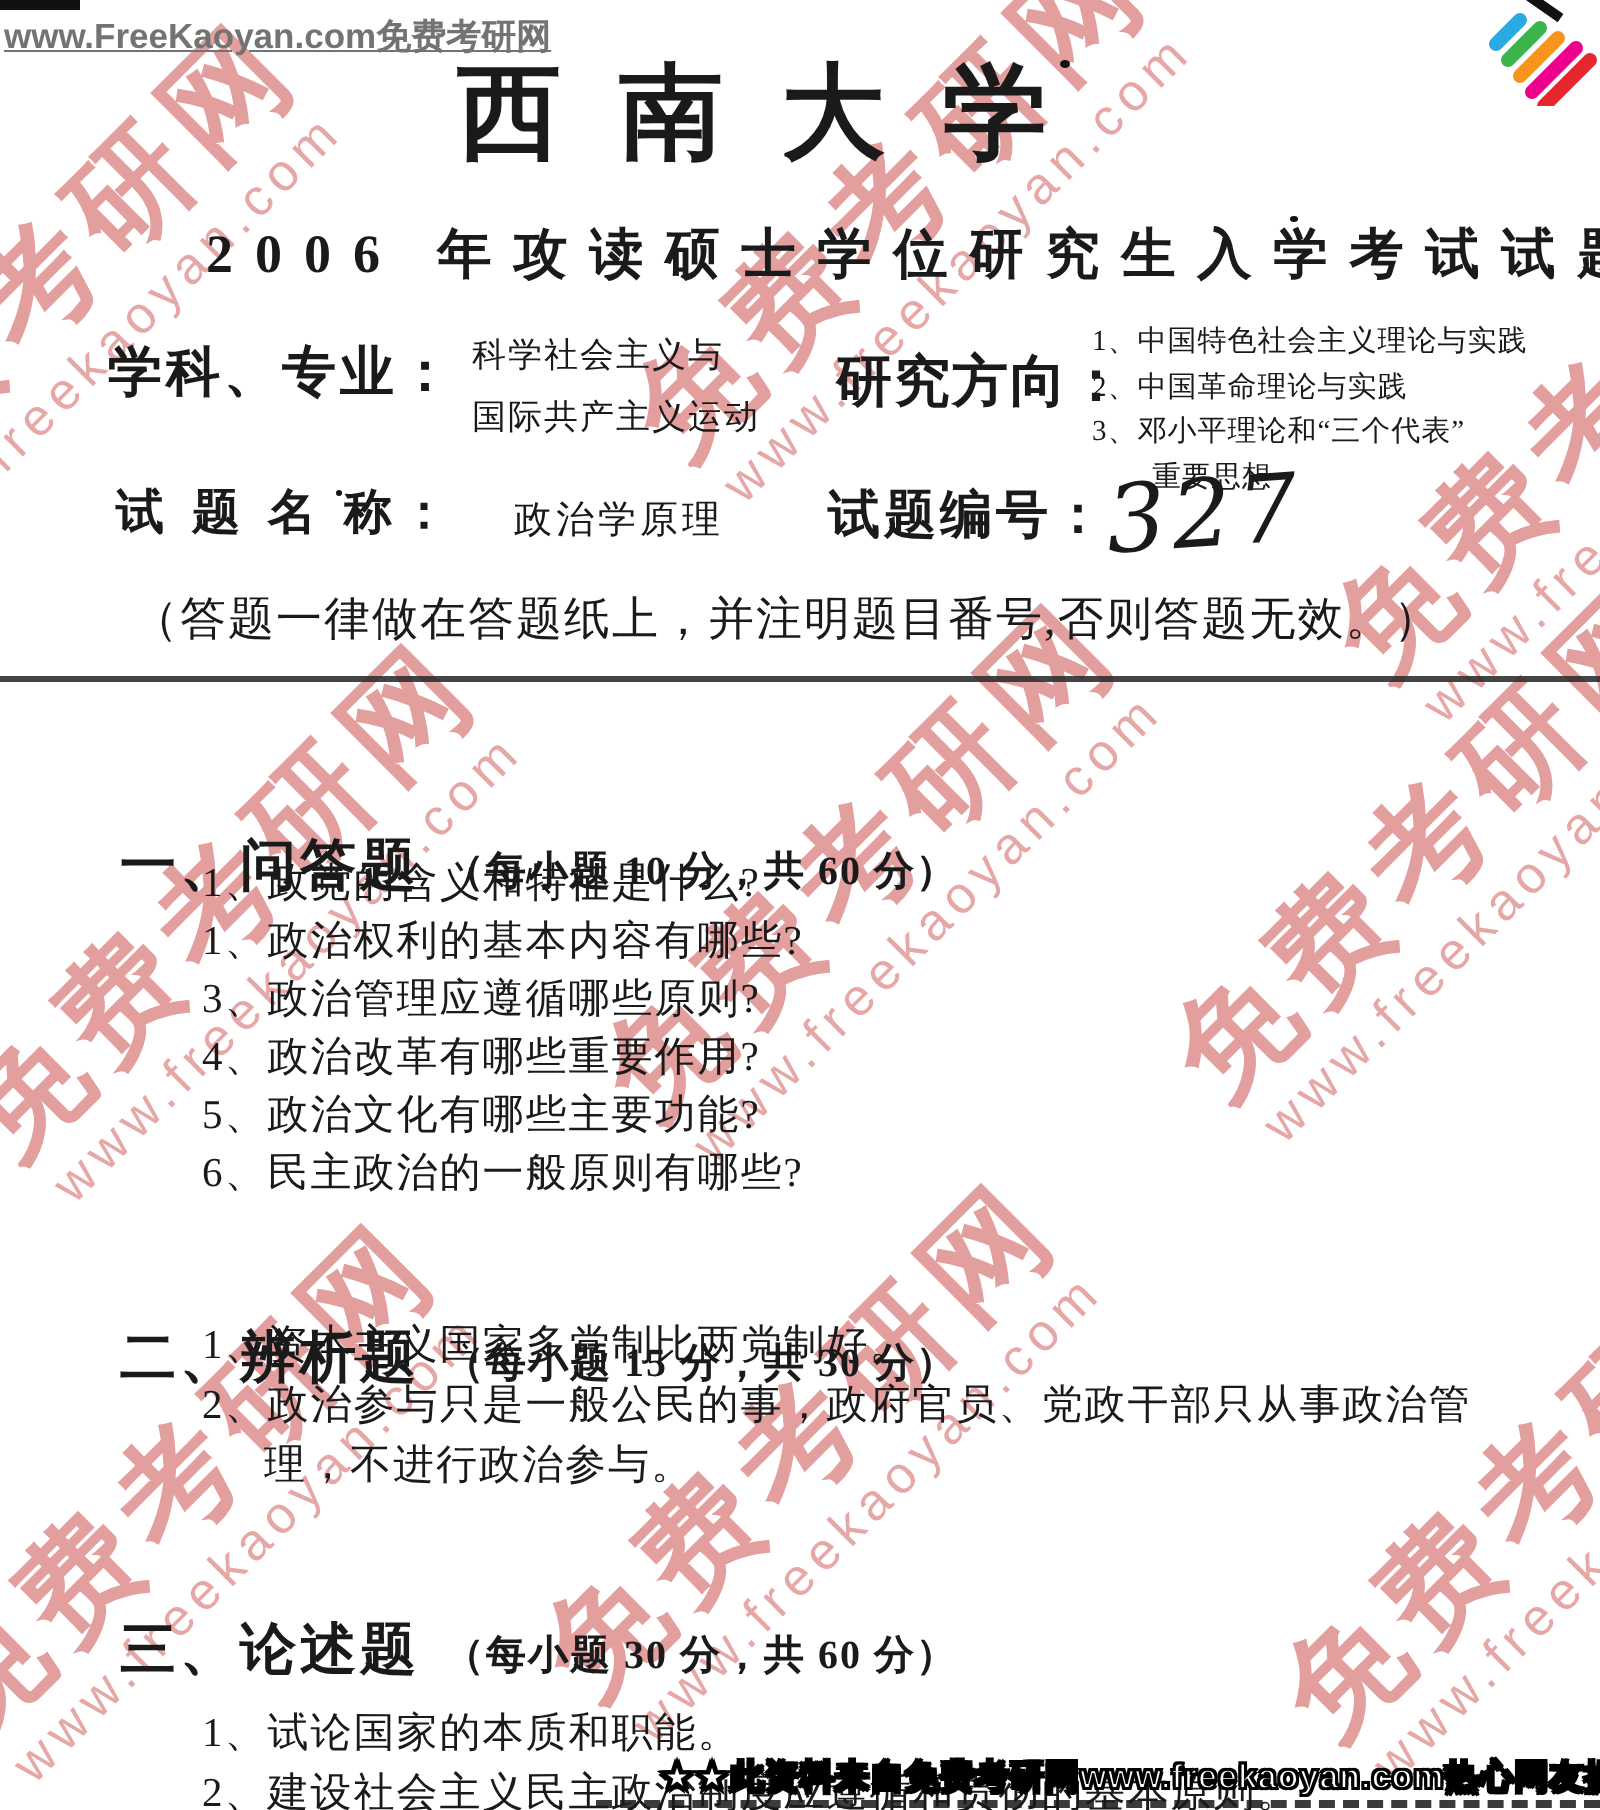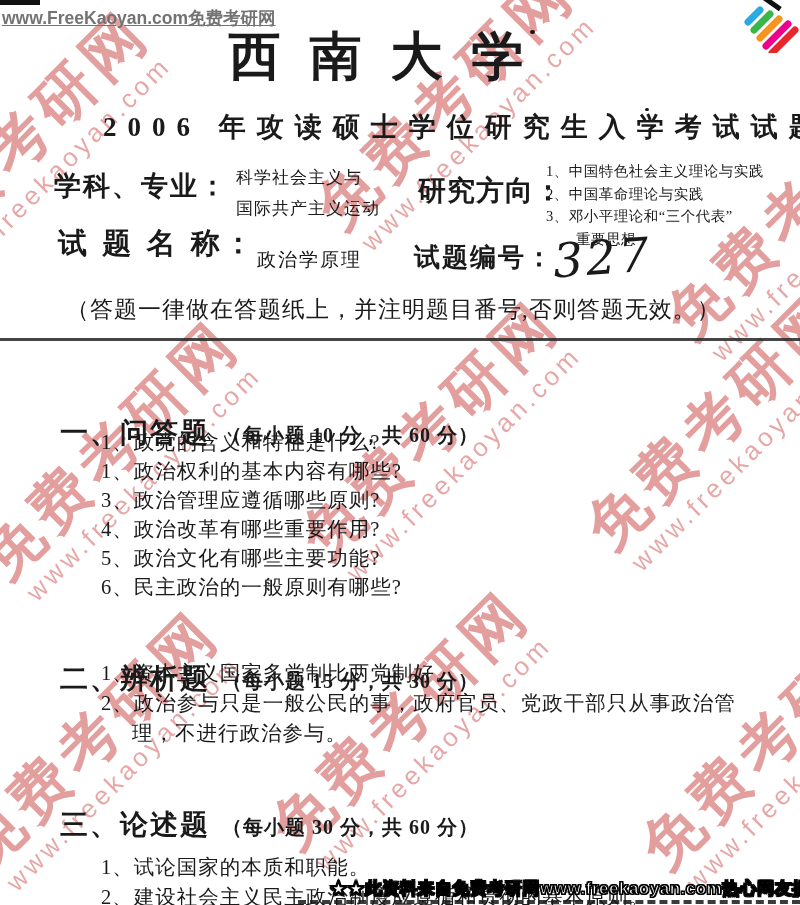--- a/index.html
+++ b/index.html
@@ -51,21 +51,21 @@
 
   
   .lbl{position:absolute;font-weight:bold;white-space:nowrap;text-align:right;}
   .subject-label{left:54px;top:168px;font-size:27px;letter-spacing:2px;}
   .subject-value{position:absolute;left:236px;top:162px;font-size:17px;
     line-height:31px;letter-spacing:1px;}
   .direction-label{left:418px;top:172px;font-size:28px;letter-spacing:1px;}
   .direction-list{position:absolute;left:546px;top:160px;font-size:14.5px;
     line-height:22.5px;letter-spacing:.5px;white-space:nowrap;}
   .direction-list .cont{margin-left:30px;}
-  .name-label{left:58px;top:224px;font-size:29px;letter-spacing:4px;}
+  .name-label{left:58px;top:240px;font-size:24px;letter-spacing:4px;}
   .name-value{position:absolute;left:257px;top:247px;font-size:19px;letter-spacing:2px;}
   .no-label{left:414px;top:240px;font-size:26px;letter-spacing:2px;}
   .no-value{
     position:absolute;left:553px;top:230px;font-size:47px;
     font-style:italic;transform:rotate(-4deg);letter-spacing:3px;
     font-family:"DejaVu Serif",serif;font-weight:normal;
   }
   .notice{position:absolute;left:66px;top:294px;font-size:23px;font-weight:normal;
     letter-spacing:1px;white-space:nowrap;}
 

